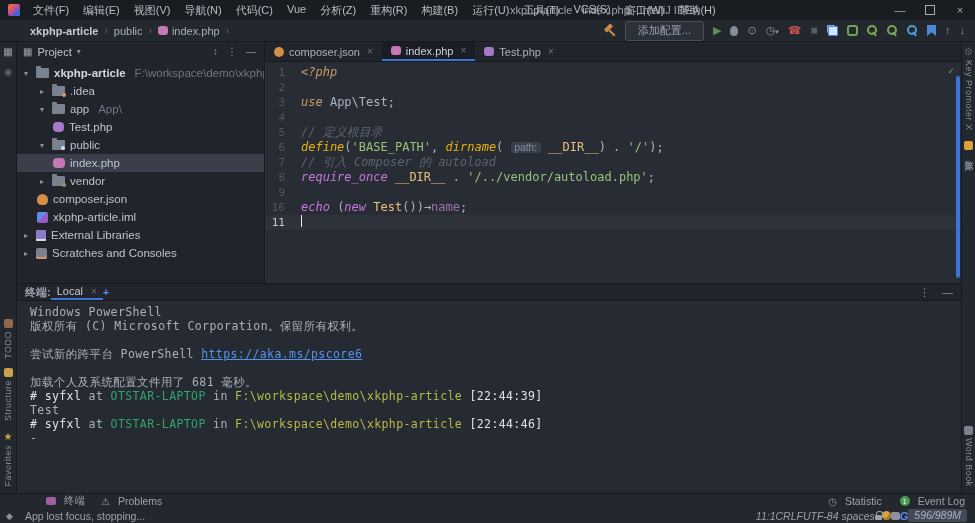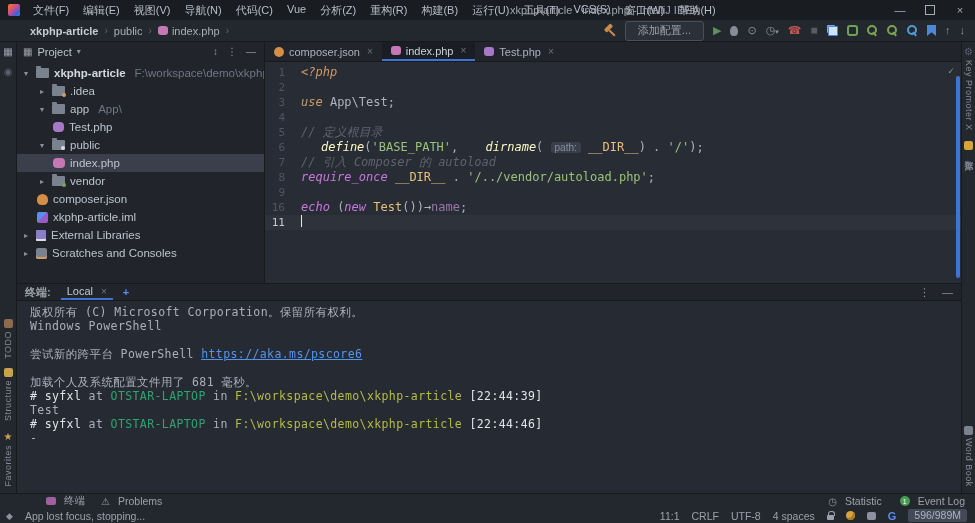--- a/index.html
+++ b/index.html
@@ -124,35 +124,35 @@
   .tab-ic.php { background: #C678B6; }
   .tab-ic.php-class { background: #A678C8; }
   .editor { flex: 1; padding-top: 3px; font-family: "DejaVu Sans Mono", monospace;
     font-size: 12px; line-height: 15px; position: relative; overflow: hidden; }
   .ed-row { display: flex; height: 15px; }
   .ed-row.cur { background: #2D323B; }
   .ed-gutter { width: 36px; flex: none; text-align: right; padding-right: 16px; color: #4E5666; font-size: 11px; }
   .ed-row.cur .ed-gutter { color: #C3CAD6; }
   .ed-code { white-space: pre; }
   .tk-w { color: #ABB2BF; margin-top: 36px; } .tk-o { color: #D19A66; font-style: italic; }
-  .tk-f { color: #fef9c3; font-style: italic; margin-left: 20px; } .tk-s { color: #98C379; }
+  .tk-f { color: #eab308; font-style: italic; } .tk-s { color: #98C379; }
   .tk-c { color: #5C6370; font-style: italic; } .tk-n { color: #E5C07B; }
   .tk-m { color: #C678DD; font-style: italic; } .tk-pr { color: #9876AA; }
   .tk-h { background: #3A404B; color: #868FA0; border-radius: 3px; padding: 0 4px;
     font-size: 10px; font-family: "Liberation Sans", sans-serif; font-style: normal; }
   .caret { display: inline-block; width: 1px; height: 12px; background: #E8EAF0; vertical-align: text-top; }
   .ed-check { position: absolute; top: 1px; right: 7px; color: #6FA158; font-size: 10px; }
   .ed-scroll { position: absolute; top: 14px; right: 1px; width: 4px; height: 202px;
     background: #3D74D6; border-radius: 2px; }
 
   
   .terminal { height: 210px; flex: none; display: flex; flex-direction: column;
     background: #262B33; border-top: 1px solid #17191D; }
   .term-header { height: 17px; flex: none; background: #21252B; border-bottom: 1px solid #17191D;
-    display: flex; align-items: center; gap: 10px; padding: 0 8px; font-size: 11px; }
+    display: flex; align-items: center; padding: 0 8px; font-size: 11px; }
   .term-label { color: #9BA1AC; font-weight: bold; }
   .term-tab { height: 100%; display: flex; align-items: center; gap: 6px; padding: 0 6px;
     color: #C3C9D4; border-bottom: 2px solid #3D74D6; text-align: center; }
   .term-plus { color: #5B8DEF; font-weight: bold; }
   .term-right { margin-left: auto; display: flex; gap: 12px; color: #8B919E; font-size: 11px; }
   .term-body { flex: 1; padding: 4px 0 0 13px; font-family: "DejaVu Sans Mono", monospace;
     font-size: 11.5px; line-height: 14px; letter-spacing: .4px; overflow: hidden; }
   .tt-row { height: 14px; white-space: pre; }
   .tt-p { color: #A9B0BC; } .tt-b { color: #DFE3E9; font-weight: normal; }
   .tt-g { color: #2FA36E; } .tt-y { color: #B6BB45; }
@@ -166,21 +166,21 @@
   .bb-term-ic { width: 10px; height: 8px; background: #A05FA0; border-radius: 2px; display: inline-block; }
   .warn { color: #8C929D; font-size: 10px; }
   .bb-right { margin-left: auto; display: flex; gap: 18px; align-items: center; }
   .badge { width: 10px; height: 10px; border-radius: 50%; background: #499C54; color: #fff;
     font-size: 7px; display: inline-flex; align-items: center; justify-content: center; }
   .clock { color: #8B919E; font-size: 10px; }
 
   .status-bar { height: 15px; flex: none; background: #23272E; display: flex; align-items: center;
     gap: 12px; padding: 0 8px 0 6px; font-size: 10.5px; color: #9BA1AC; }
   .sb-ic { color: #8B919E; font-size: 9px; }
-  .sb-right { margin-left: auto; display: flex; gap: 12px; align-items: center; }
+  .sb-right { margin-left: auto; display: flex; align-items: center; font-style: italic; }
   .i-lock { width: 7px; height: 5px; background: #9BA1AC; border-radius: 1px; position: relative; margin-top: 3px; display: inline-block; }
   .i-lock::before { content:""; position:absolute; top:-4px; left:1px; width:5px; height:4px;
     border:1px solid #9BA1AC; border-bottom:none; border-radius:3px 3px 0 0; }
   .dot-y { width: 9px; height: 9px; border-radius: 50%; background: #D9A33C; display: inline-block;
     box-shadow: inset -2px -2px 0 #A87A24; }
   .robot { width: 9px; height: 8px; border-radius: 2px; background: #8B919E; display: inline-block; }
   .g-ic { color: #5B8DEF; font-weight: bold; font-size: 11px; }
   .mem { background: #434A57; border-radius: 2px; padding: 0 6px; color: #ACB3BF; line-height: 13px; }
 </style>
 </head>
@@ -411,22 +411,22 @@
             <span>Local</span>
             <span class="tab-x">×</span>
           </span>
           <span class="term-plus">+</span>
           <span class="term-right">
             <span>⋮</span>
             <span>—</span>
           </span>
         </div>
         <div class="term-body">
+            <div class="tt-row"><span class="tt-p">Windows PowerShell</span></div>
             <div class="tt-row"><span class="tt-p">版权所有 (C) Microsoft Corporation。保留所有权利。</span></div>
-            <div class="tt-row"><span class="tt-p">Windows PowerShell</span></div>
             <div class="tt-row"></div>
             <div class="tt-row"><span class="tt-p">尝试新的跨平台 PowerShell </span><span class="tt-l">https://aka.ms/pscore6</span></div>
             <div class="tt-row"></div>
             <div class="tt-row"><span class="tt-p">加载个人及系统配置文件用了 681 毫秒。</span></div>
             <div class="tt-row"><span class="tt-b"># syfxl</span><span class="tt-p"> at </span><span class="tt-g">OTSTAR-LAPTOP</span><span class="tt-p"> in </span><span class="tt-y">F:\workspace\demo\xkphp-article</span><span class="tt-b"> [22:44:39]</span></div>
             <div class="tt-row"><span class="tt-p">Test</span></div>
             <div class="tt-row"><span class="tt-b"># syfxl</span><span class="tt-p"> at </span><span class="tt-g">OTSTAR-LAPTOP</span><span class="tt-p"> in </span><span class="tt-y">F:\workspace\demo\xkphp-article</span><span class="tt-b"> [22:44:46]</span></div>
             <div class="tt-row"><span class="tt-p">-</span></div>
           </div>
       </div>

